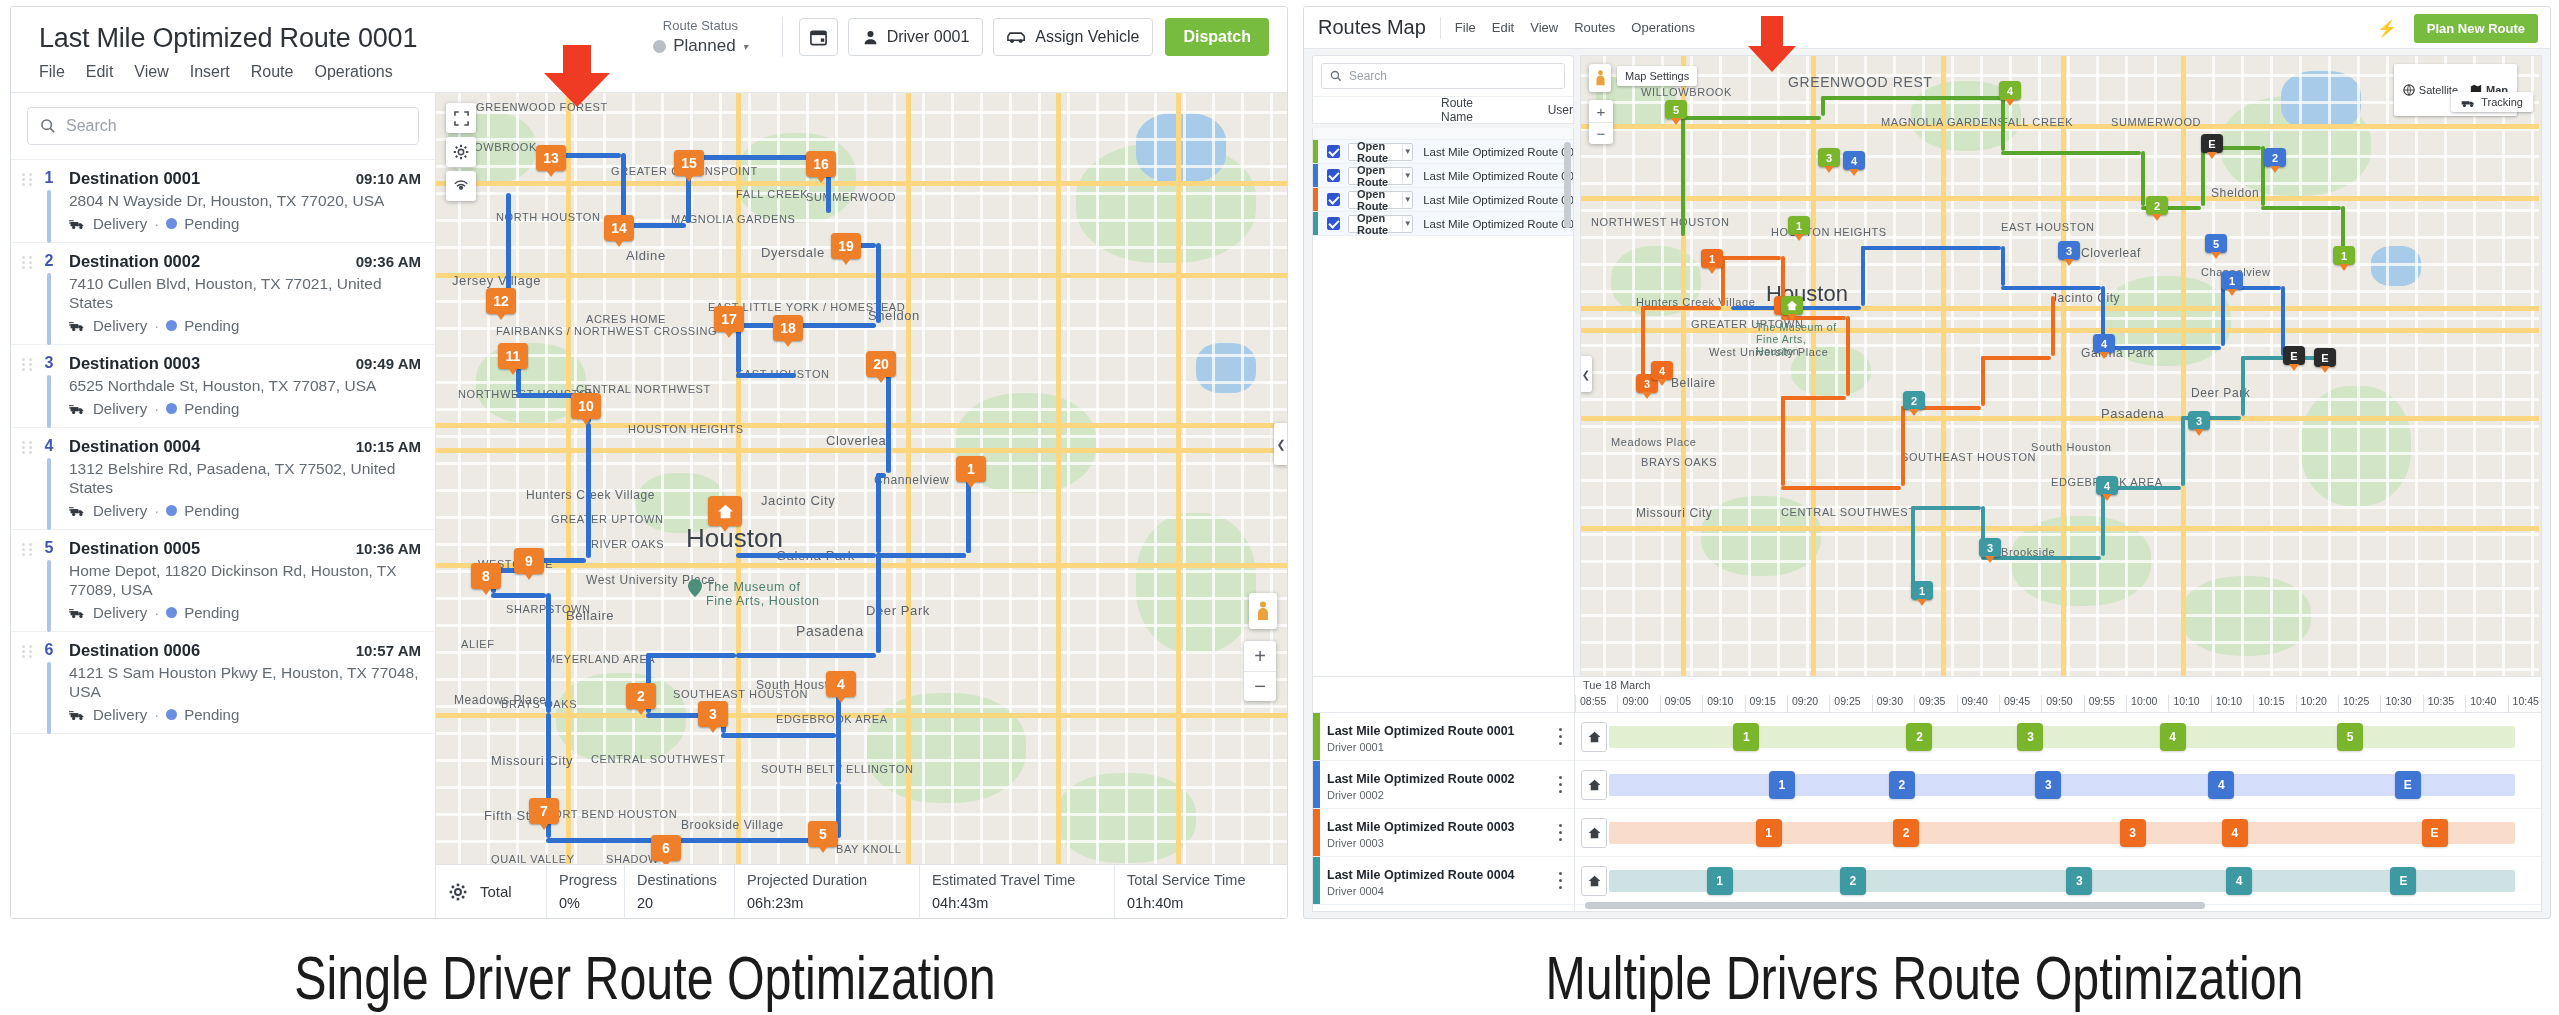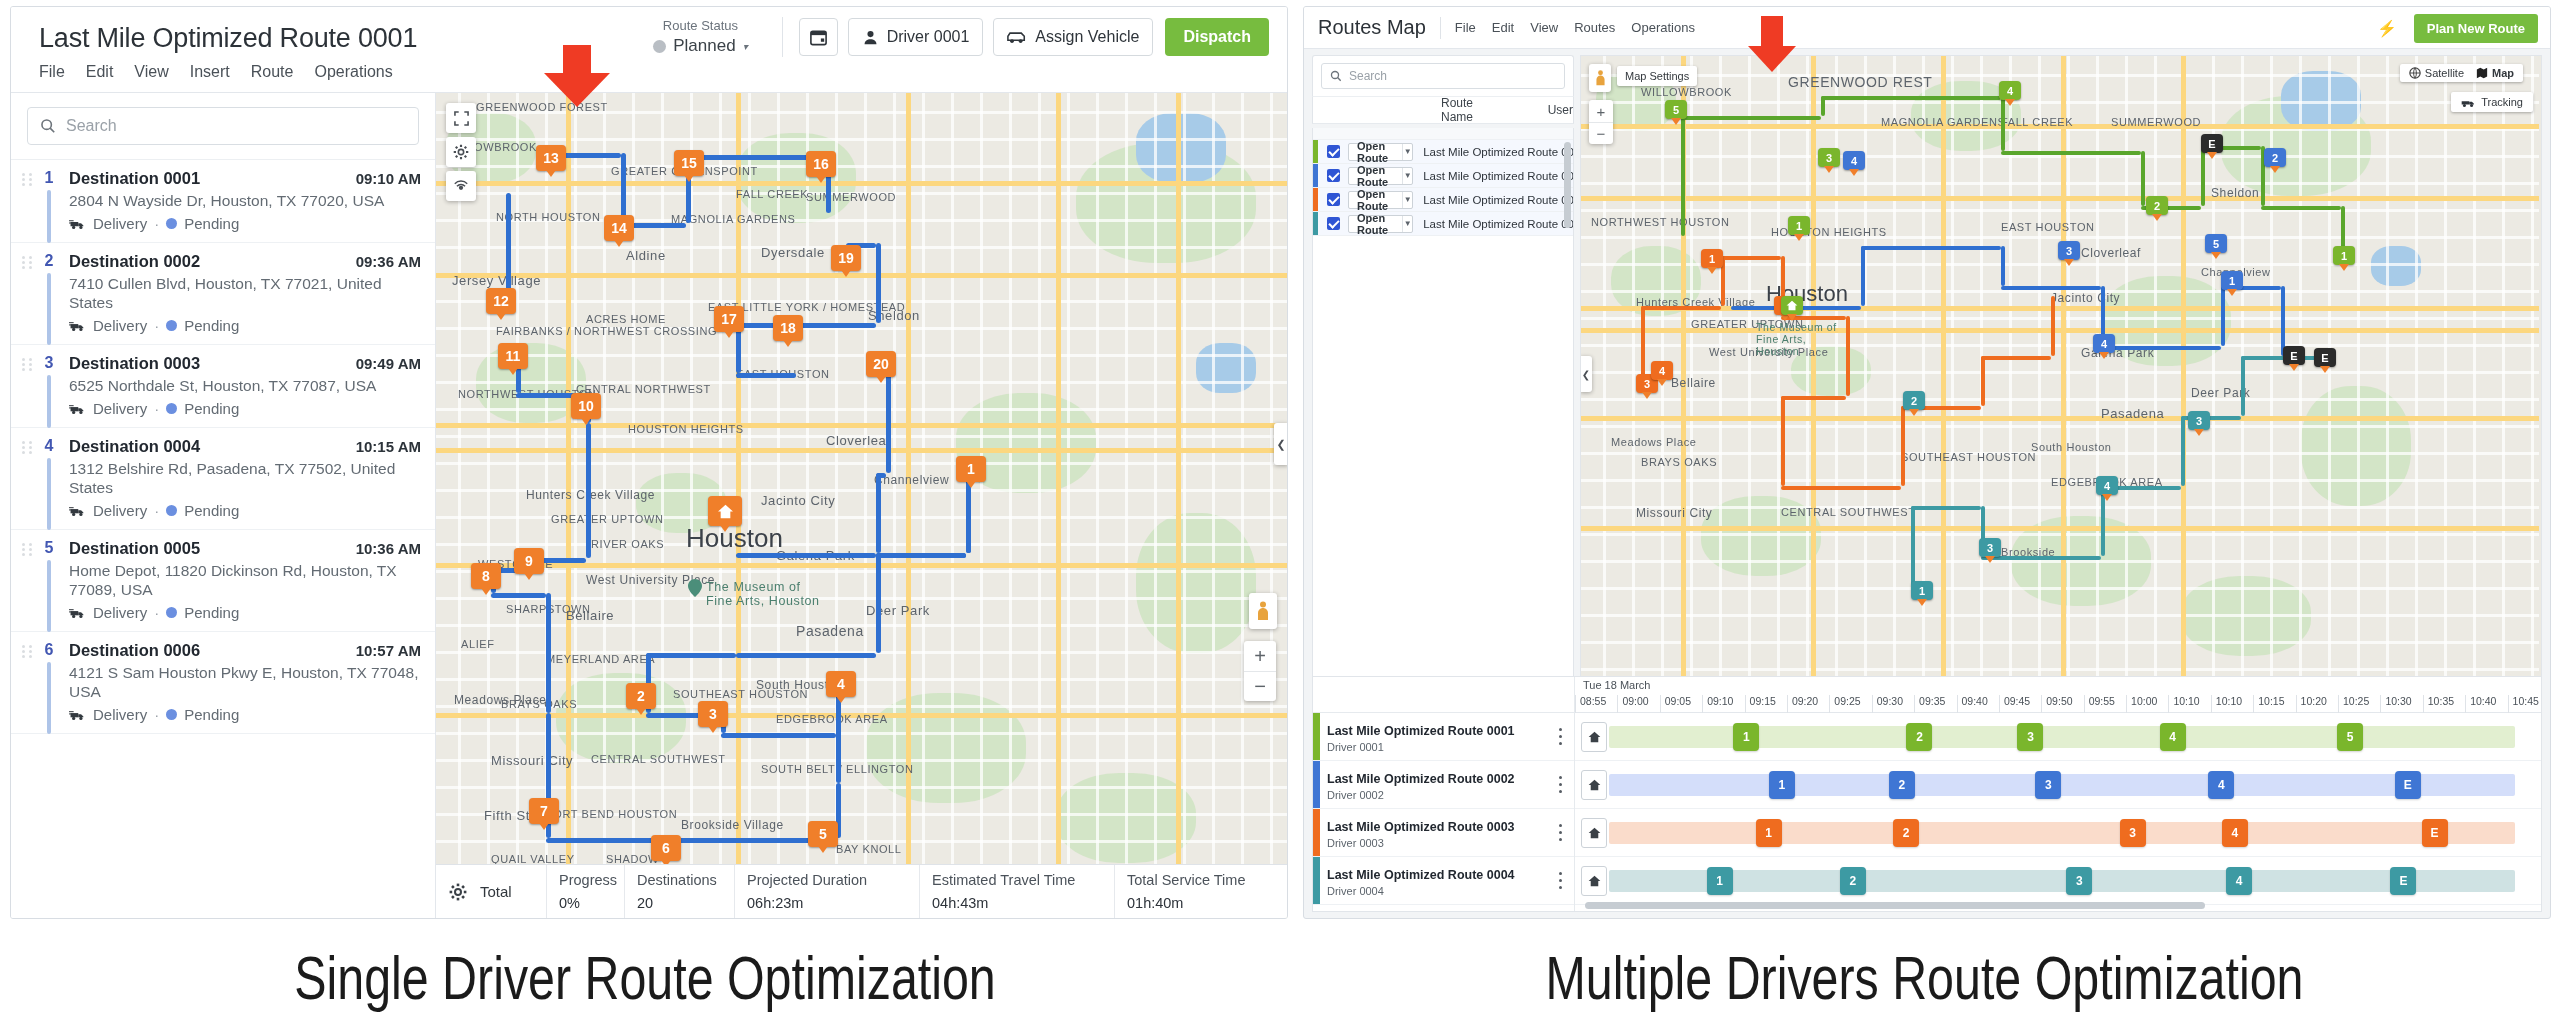--- a/index.html
+++ b/index.html
@@ -676,21 +676,21 @@
             <div class="pin" style="left:78px;top:455px;">9</div>
             <div class="pin" style="left:135px;top:300px;">10</div>
             <div class="pin" style="left:62px;top:250px;">11</div>
             <div class="pin" style="left:50px;top:195px;">12</div>
             <div class="pin" style="left:100px;top:52px;">13</div>
             <div class="pin" style="left:168px;top:122px;">14</div>
             <div class="pin" style="left:238px;top:57px;">15</div>
             <div class="pin" style="left:370px;top:58px;">16</div>
             <div class="pin" style="left:278px;top:213px;">17</div>
             <div class="pin" style="left:337px;top:222px;">18</div>
-            <div class="pin" style="left:395px;top:152px;">19</div>
+            <div class="pin" style="left:395px;top:140px;">19</div>
             <div class="pin" style="left:430px;top:258px;">20</div>
           </div>
 
         <div class="mapctl" style="left:10px;top:10px;width:30px;height:30px;">
           <svg width="15" height="15" viewBox="0 0 16 16">
               <path d="M1 5V1h4M11 1h4v4M15 11v4h-4M5 15H1v-4" fill="none" stroke="#4a4f55" stroke-width="1.7"></path>
             </svg>
         </div>
         <div class="mapctl" style="left:10px;top:44px;width:30px;height:30px;">
           <svg width="16" height="16" viewBox="0 0 18 18">
@@ -1107,21 +1107,21 @@
             </svg>
         </div>
         <div class="mapchip" style="left:36px;top:10px;">
           <span>Map Settings</span>
         </div>
         <div class="zoomstack" style="left:8px;top:44px;width:24px;">
           <div style="height:22px;font-size:15px;">+</div>
           <div style="height:22px;font-size:15px;">−</div>
         </div>
 
-        <div class="mapchip" style="right:18px;top:8px;gap:12px;padding:3px 9px;">
+        <div class="mapchip" style="right:24px;top:8px;gap:12px;padding:20px 9px;">
           <span style="display:flex;align-items:center;gap:4px;">
             <svg width="12" height="12" viewBox="0 0 14 14">
                 <circle cx="7" cy="7" r="6" fill="none" stroke="#444" stroke-width="1.4"></circle>
                 <path d="M1 7h12M7 1c2.2 2.6 2.2 9.4 0 12M7 1C4.8 3.6 4.8 10.4 7 13" fill="none" stroke="#444" stroke-width="1.1"></path>
               </svg>
             <span>Satellite</span>
           </span>
           <span style="display:flex;align-items:center;gap:4px;font-weight:700;text-align:center;">
             <svg width="12" height="12" viewBox="0 0 14 14">
                 <path d="M1 3l4-2 4 2 4-2v10l-4 2-4-2-4 2z" fill="#222"></path>

